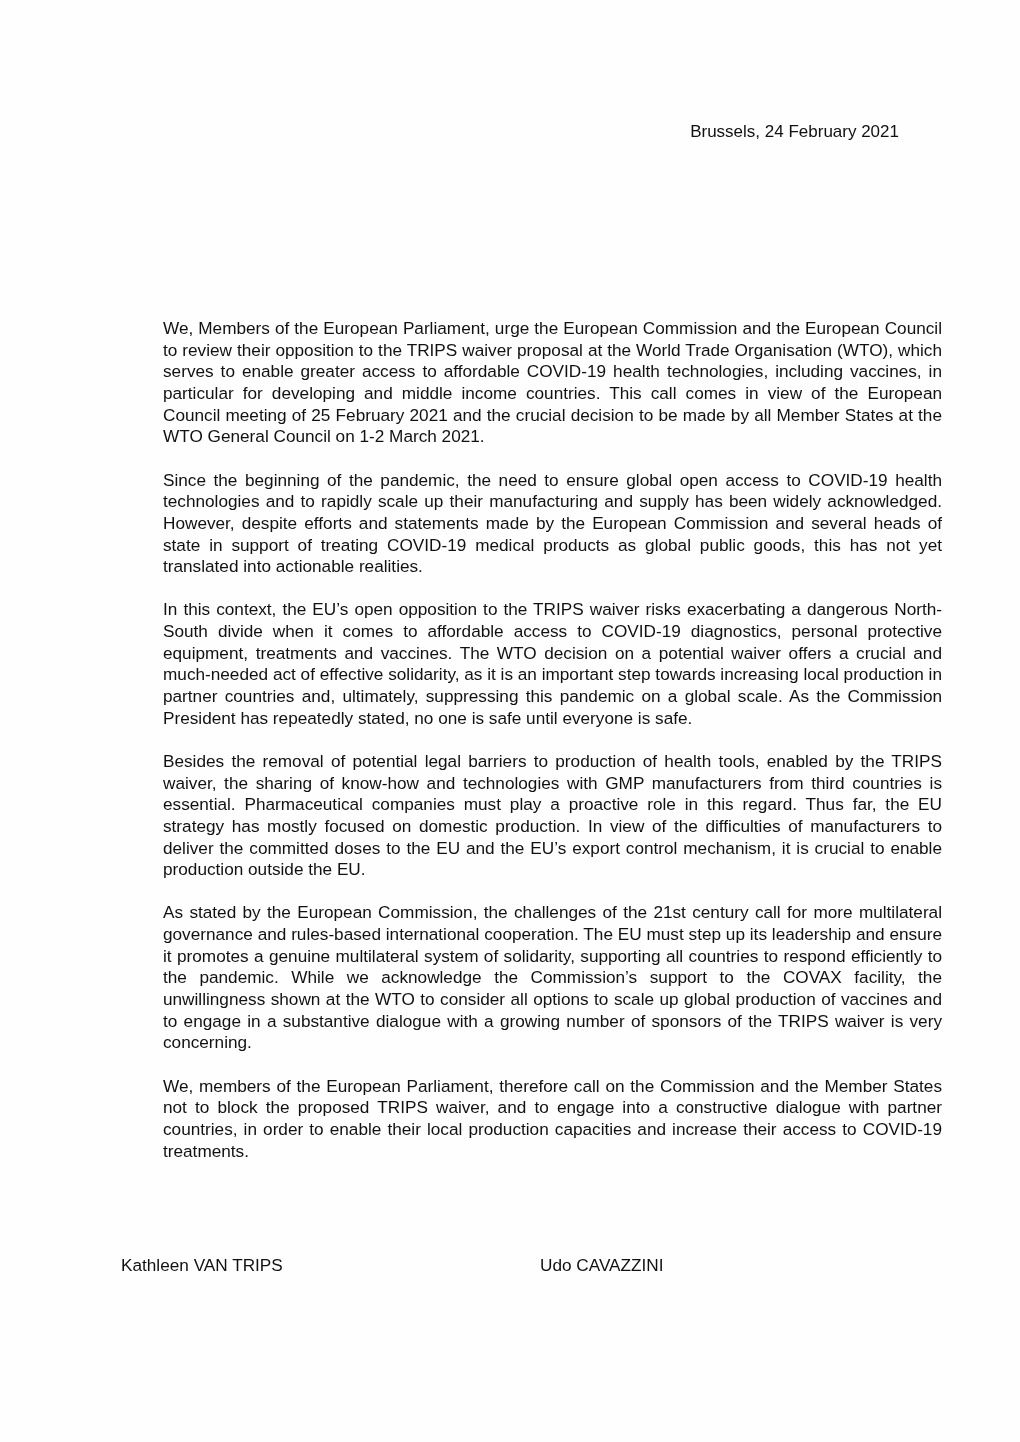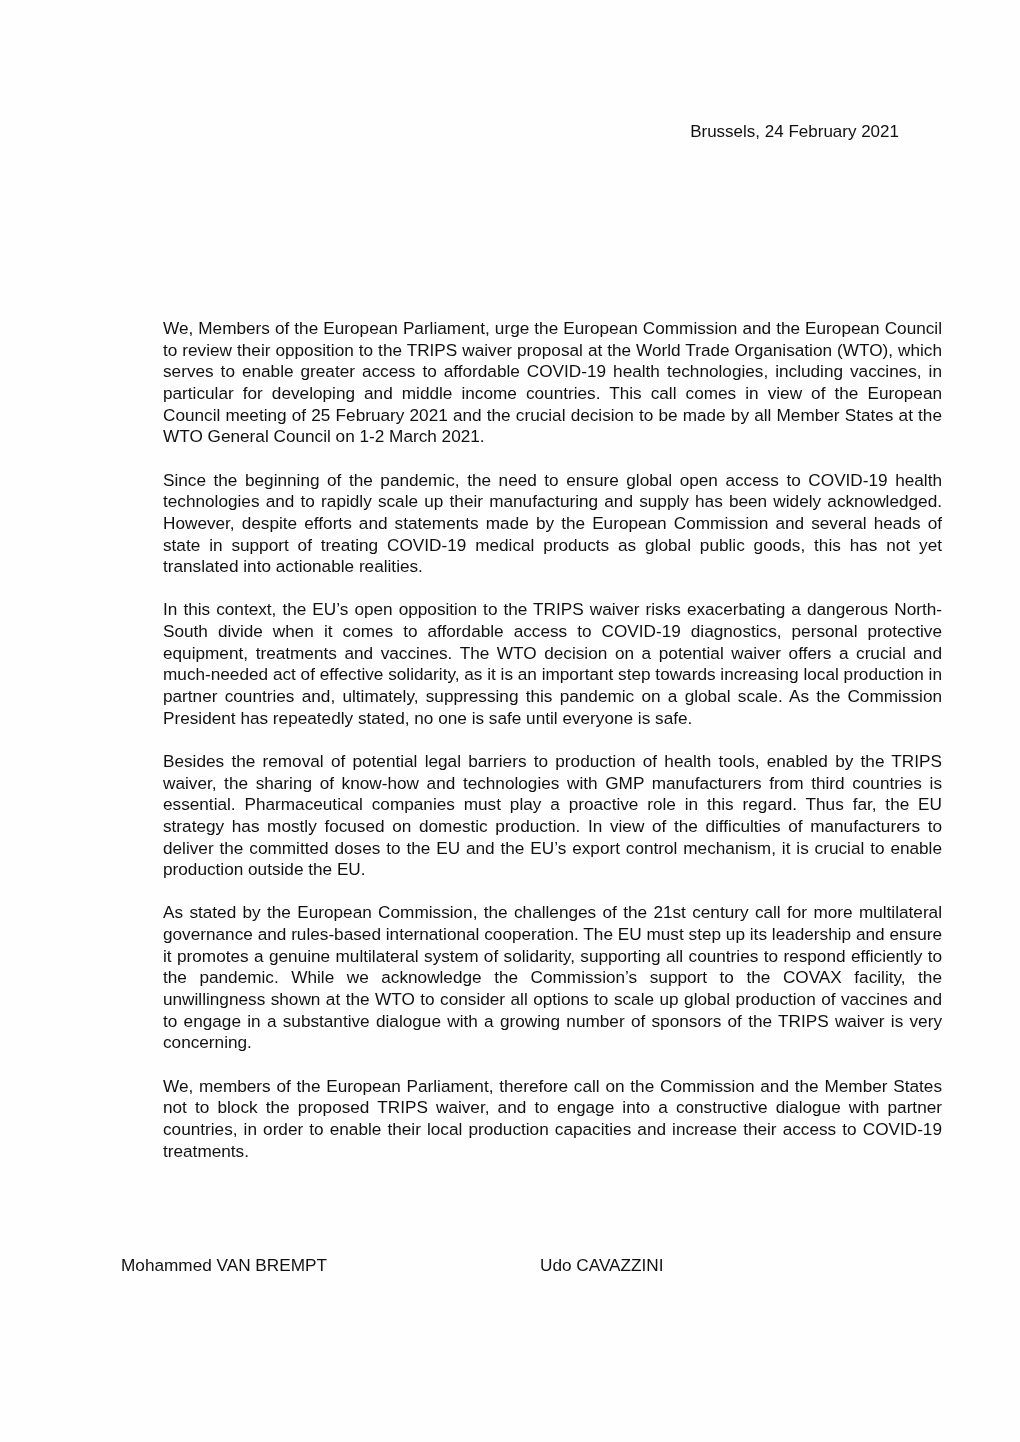--- a/index.html
+++ b/index.html
@@ -27,17 +27,17 @@
     <p class="para">We, Members of the European Parliament, urge the European Commission and the European Council to review their opposition to the TRIPS waiver proposal at the World Trade Organisation (WTO), which serves to enable greater access to affordable COVID-19 health technologies, including vaccines, in particular for developing and middle income countries. This call comes in view of the European Council meeting of 25 February 2021 and the crucial decision to be made by all Member States at the WTO General Council on 1-2 March 2021.</p>
     <p class="para">Since the beginning of the pandemic, the need to ensure global open access to COVID-19 health technologies and to rapidly scale up their manufacturing and supply has been widely acknowledged. However, despite efforts and statements made by the European Commission and several heads of state in support of treating COVID-19 medical products as global public goods, this has not yet translated into actionable realities.</p>
     <p class="para">In this context, the EU’s open opposition to the TRIPS waiver risks exacerbating a dangerous North-South divide when it comes to affordable access to COVID-19 diagnostics, personal protective equipment, treatments and vaccines. The WTO decision on a potential waiver offers a crucial and much-needed act of effective solidarity, as it is an important step towards increasing local production in partner countries and, ultimately, suppressing this pandemic on a global scale. As the Commission President has repeatedly stated, no one is safe until everyone is safe.</p>
     <p class="para">Besides the removal of potential legal barriers to production of health tools, enabled by the TRIPS waiver, the sharing of know-how and technologies with GMP manufacturers from third countries is essential. Pharmaceutical companies must play a proactive role in this regard. Thus far, the EU strategy has mostly focused on domestic production. In view of the difficulties of manufacturers to deliver the committed doses to the EU and the EU’s export control mechanism, it is crucial to enable production outside the EU.</p>
     <p class="para">As stated by the European Commission, the challenges of the 21st century call for more multilateral governance and rules-based international cooperation. The EU must step up its leadership and ensure it promotes a genuine multilateral system of solidarity, supporting all countries to respond efficiently to the pandemic. While we acknowledge the Commission’s support to the COVAX facility, the unwillingness shown at the WTO to consider all options to scale up global production of vaccines and to engage in a substantive dialogue with a growing number of sponsors of the TRIPS waiver is very concerning.</p>
     <p class="para">We, members of the European Parliament, therefore call on the Commission and the Member States not to block the proposed TRIPS waiver, and to engage into a constructive dialogue with partner countries, in order to enable their local production capacities and increase their access to COVID-19 treatments.</p>
   </div>
 
   <div class="sigs">
     <div class="sig-row">
-      <div class="sig-col-left">Mohammed VAN BREMPT</div>
+      <div class="sig-col-left">Kathleen VAN TRIPS</div>
       <div class="sig-col-right">Udo CAVAZZINI</div>
     </div>
   </div>
 </div>
 
 </body></html>

